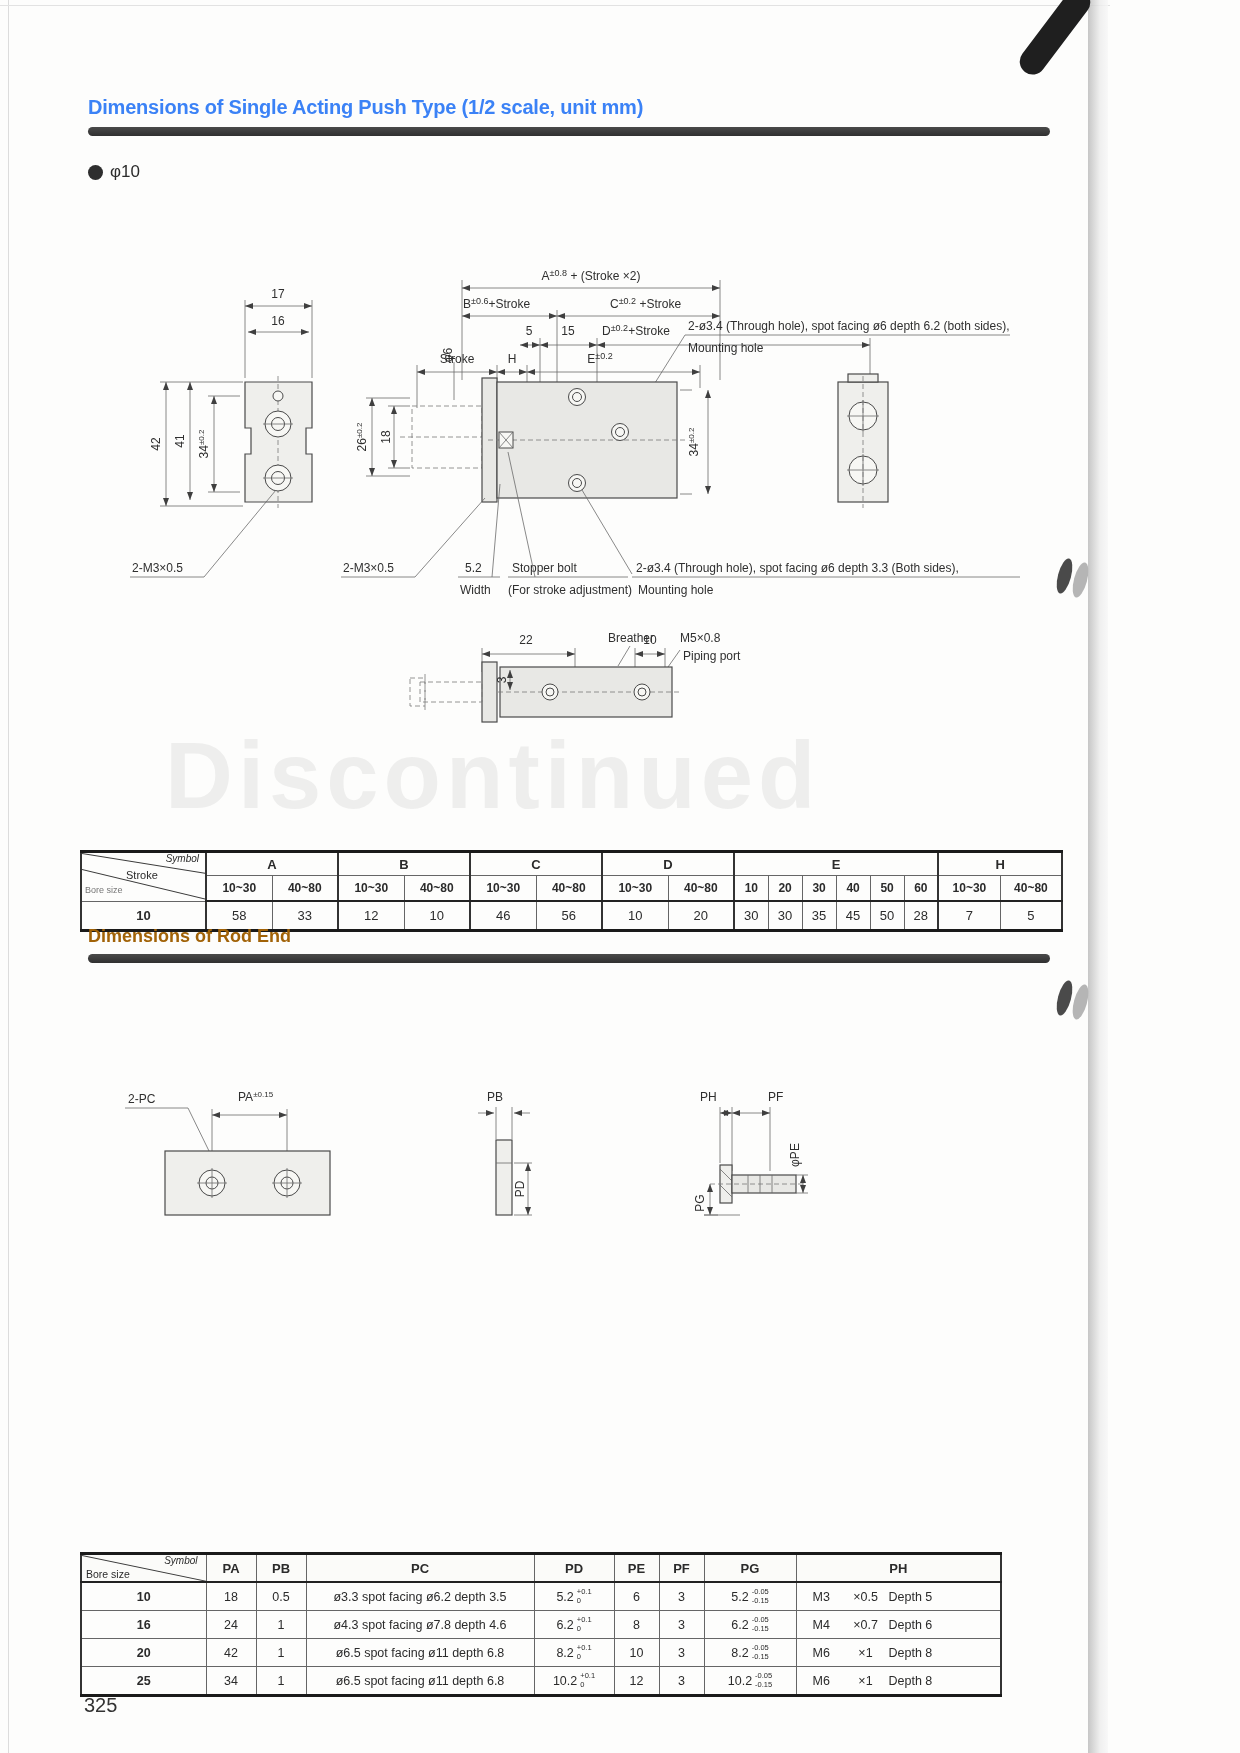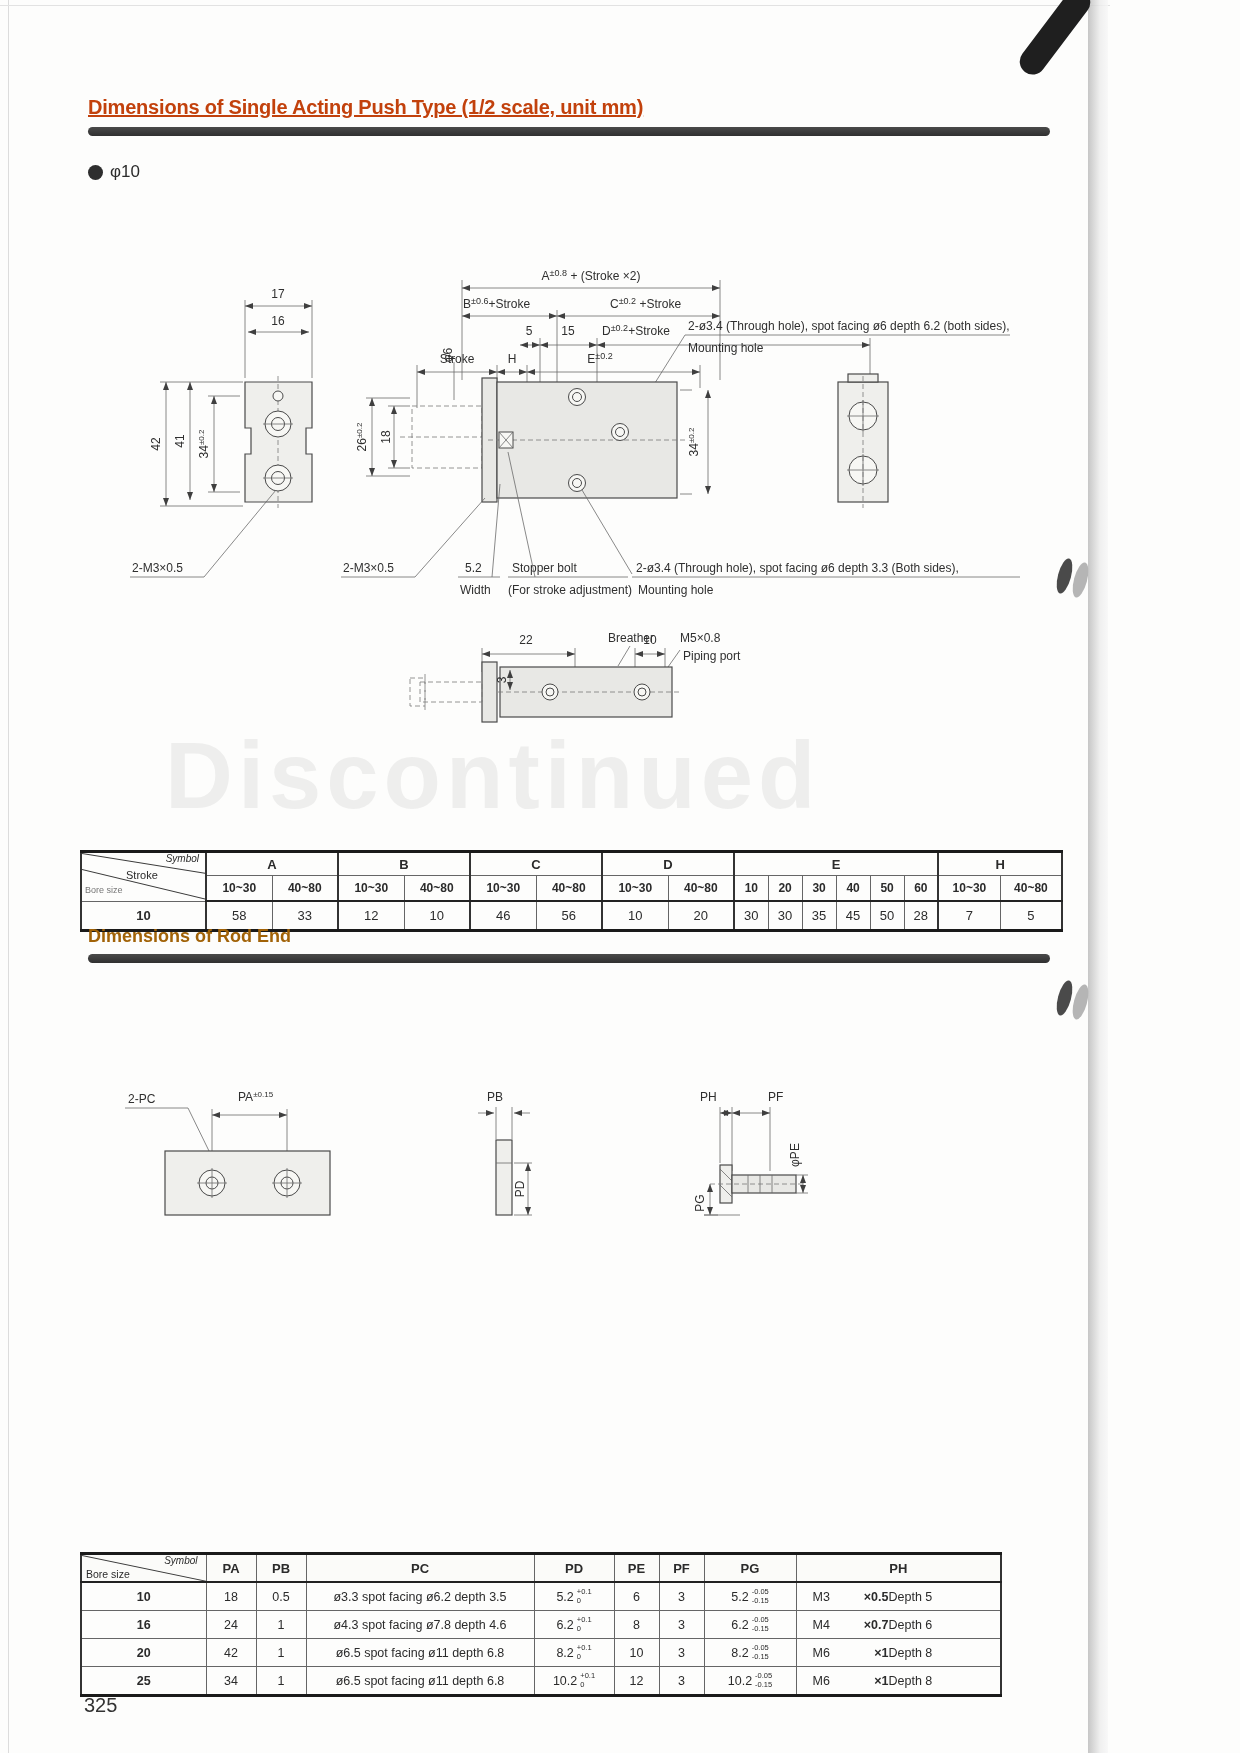--- a/index.html
+++ b/index.html
@@ -10,21 +10,21 @@
   .edge-left{left:8px;top:0;width:1px;height:1753px;background:#dcdcdc;}
   .edge-top{left:0;top:5px;width:1110px;height:1px;background:#e2e2e2;}
   .side-band{left:1088px;top:0;width:20px;height:1753px;
              background:linear-gradient(90deg,#b9b9b9,#ececec 60%,#f7f7f7);opacity:.8;}
   .corner-wedge{left:1042px;top:-18px;width:26px;height:100px;background:#1f1f1f;
                 border-radius:13px;transform:rotate(37deg);}
   .clip1,.clip2{width:13px;height:36px;border-radius:50%;}
   .clip-a{background:#4a4a4a;transform:rotate(15deg);}
   .clip-b{background:#b5b5b5;transform:rotate(15deg);}
   
-  .h1{left:88px;top:96px;font-size:20px;font-weight:bold;letter-spacing:-.2px;color:#c2410c;text-decoration:underline;}
+  .h1{left:88px;top:96px;font-size:20px;font-weight:bold;letter-spacing:-.2px;color:#3b82f6;}
   .bar1{left:88px;top:127px;width:962px;height:9px;background:linear-gradient(180deg,#4a4a4a,#303030);border-radius:5px;}
   .phi-row{left:88px;top:162px;display:flex;align-items:center;gap:7px;font-size:17px;}
   .dot{width:15px;height:15px;border-radius:50%;background:#2e2e2e;}
   .h2{left:88px;top:926px;font-size:18px;font-weight:bold;color:#a16207;}
   .bar2{left:88px;top:954px;width:962px;height:9px;background:linear-gradient(180deg,#4a4a4a,#303030);border-radius:5px;}
   .watermark{left:165px;top:722px;font-size:94px;font-weight:bold;letter-spacing:5px;
              color:rgba(140,140,140,0.13);white-space:nowrap;}
   .pageno{left:84px;top:1694px;font-size:20px;color:#333;}
   
   svg text{font-family:"Liberation Sans","DejaVu Sans",sans-serif;fill:#2f2f2f;font-size:12px;}
@@ -56,21 +56,21 @@
   .t2 .bore{font-weight:bold;}
   
   .corner{position:relative;overflow:hidden;}
   .dg{position:absolute;height:1px;background:#3a3a3a;transform-origin:0 0;}
   .corner .lbl{position:absolute;font-weight:normal;}
   
   .tolwrap{display:flex;align-items:center;justify-content:center;gap:3px;}
   .tol{display:flex;flex-direction:column;align-items:flex-start;font-size:7.5px;line-height:1.15;}
   .phx{display:flex;align-items:center;padding-left:16px;gap:0;}
   .phx .p1{width:30px;text-align:left;}
-  .phx .p2{width:46px;text-align:right;font-weight:bold;}
+  .phx .p2{width:46px;text-align:center;}
   .phx .p3{text-align:left;}
 </style>
 </head>
 <body>
 
 <div class="page">
 
   <div class="abs edge-left"></div>
   <div class="abs edge-top"></div>
   <div class="abs side-band"></div>

